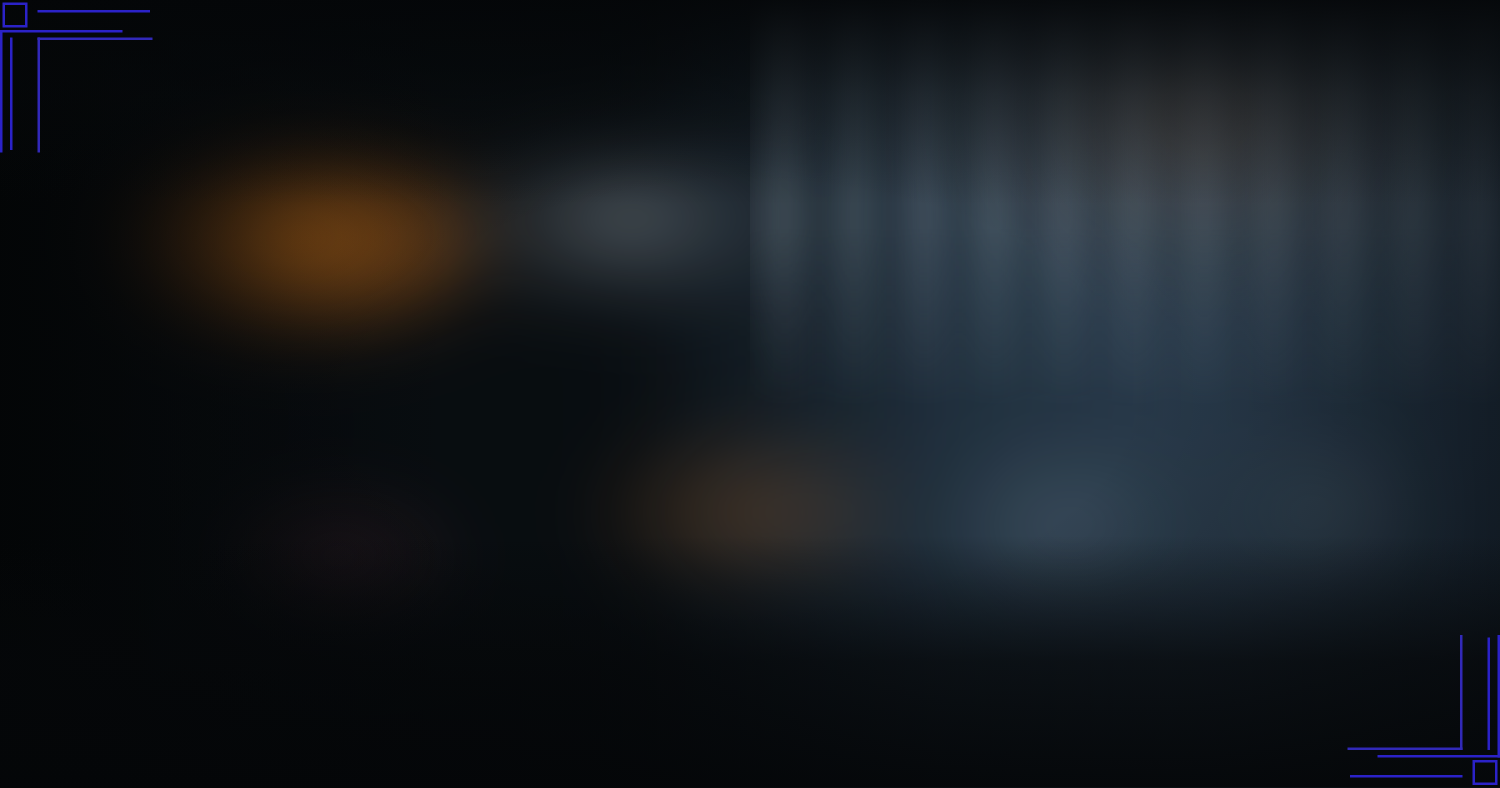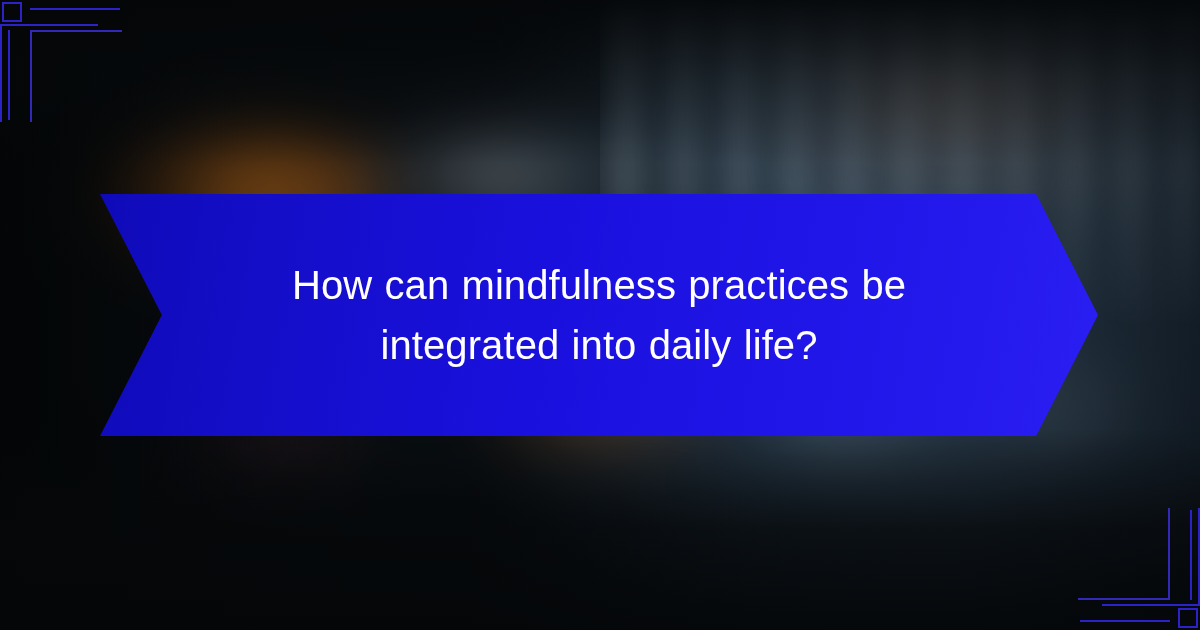--- a/index.html
+++ b/index.html
@@ -159,22 +159,14 @@
   </div>
 
   <div class="corner corner-br">
     <div class="sq"></div>
     <div class="tick-h"></div>
     <div class="tick-v"></div>
     <div class="l-outer"></div>
     <div class="l-inner"></div>
   </div>
 
-  <div class="ribbon">
-    <div class="ribbon-fill"></div>
-    <div class="ribbon-text">
-      <span>How can mindfulness practices be</span>
-      <br>
-      <span>integrated into daily life?</span>
-    </div>
-  </div>
 
 </div>
 
 </body></html>

